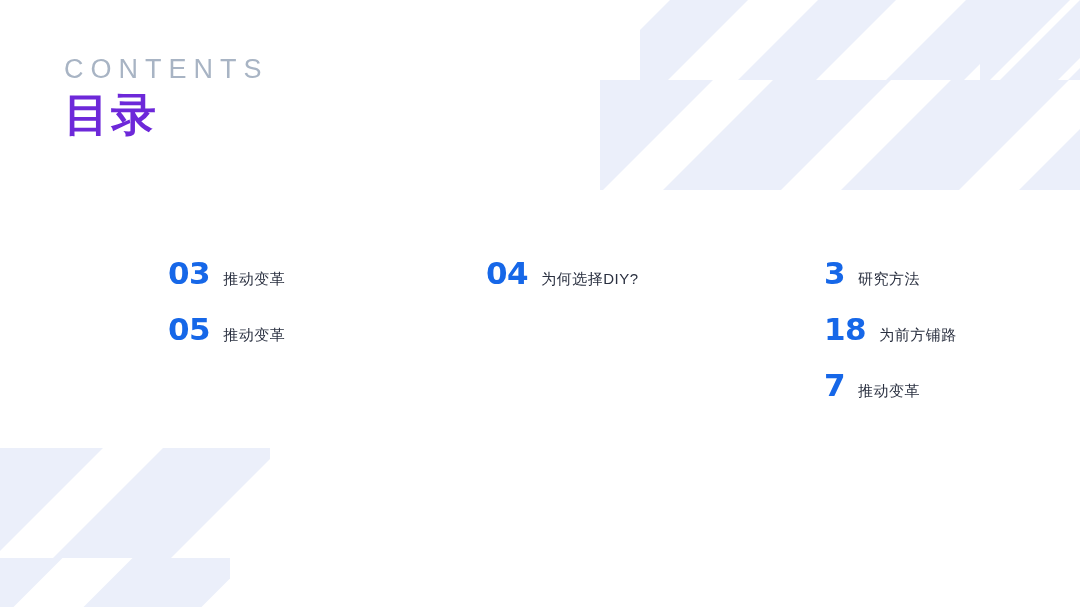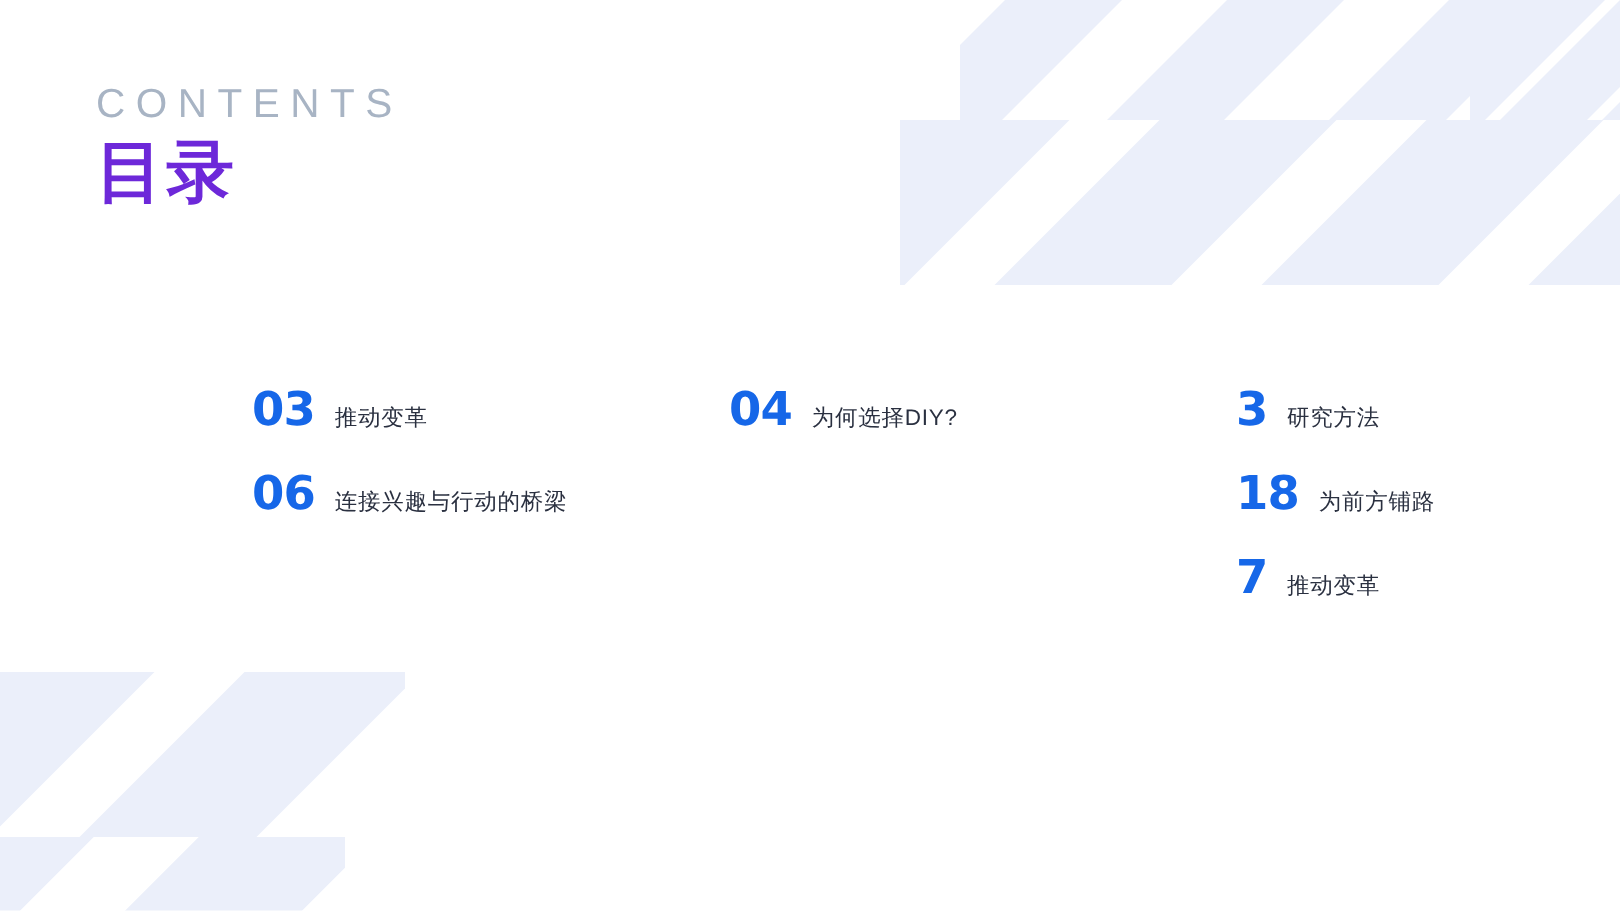--- a/index.html
+++ b/index.html
@@ -149,22 +149,22 @@
   </div>
 
   <div class="toc">
 
     <div class="toc-col" id="toc-col-1">
       <div class="toc-item">
         <span class="toc-num">03</span>
         <span class="toc-label">推动变革</span>
       </div>
       <div class="toc-item">
-        <span class="toc-num">06</span>
-        <span class="toc-label">连接兴趣与行动的桥梁</span>
+        <span class="toc-num">05</span>
+        <span class="toc-label">推动变革</span>
       </div>
     </div>
 
     <div class="toc-col" id="toc-col-2">
       <div class="toc-item">
         <span class="toc-num">04</span>
         <span class="toc-label">为何选择DIY?</span>
       </div>
     </div>
 

